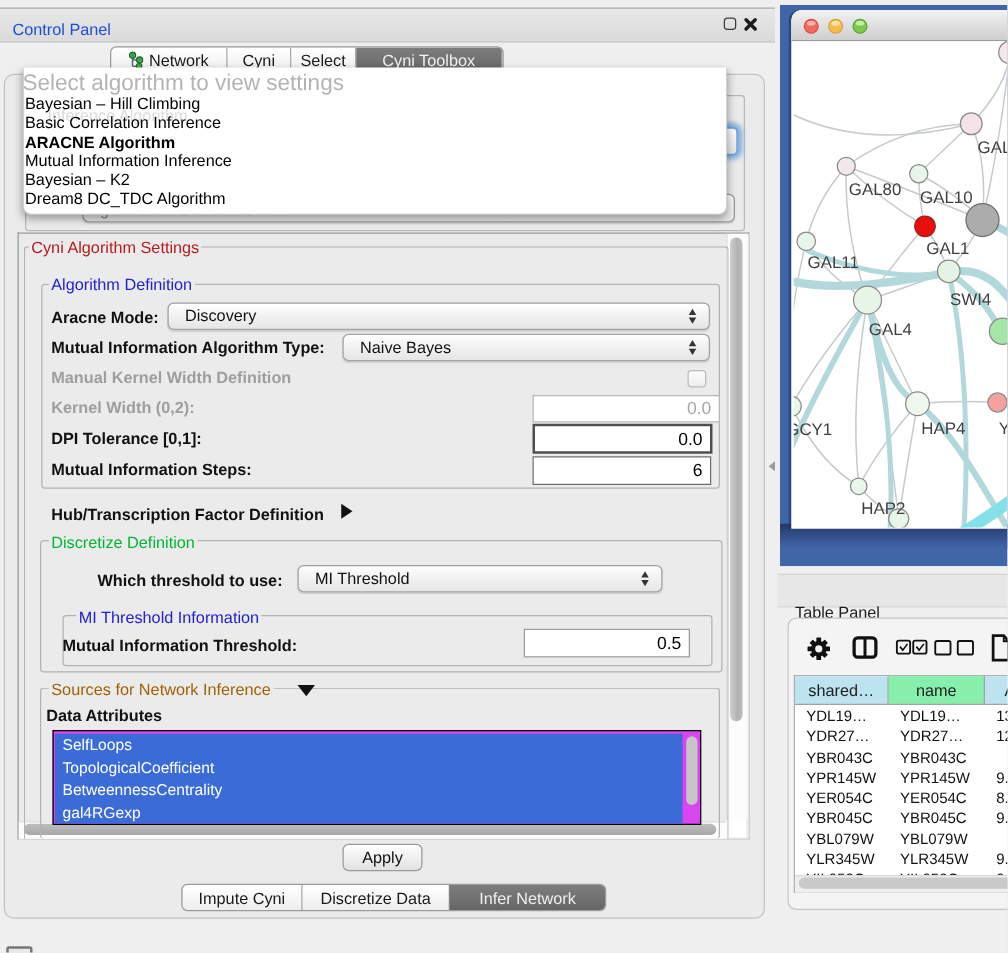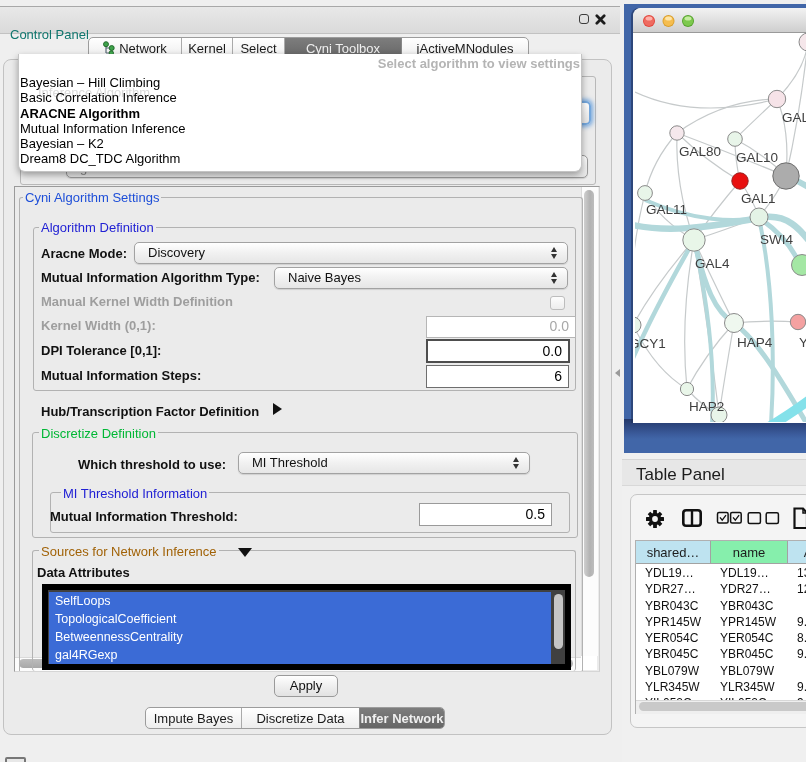--- a/index.html
+++ b/index.html
@@ -14,69 +14,68 @@
   .spin .u{width:0;height:0;border-left:3.5px solid transparent;border-right:3.5px solid transparent;border-bottom:5px solid #333;margin-bottom:2px;}
   .spin .d{width:0;height:0;border-left:3.5px solid transparent;border-right:3.5px solid transparent;border-top:5px solid #333;}
   .inp{position:absolute;background:#fff;font-size:14px;text-align:right;white-space:nowrap;}
   .group{position:absolute;border:1px solid #b2b2b2;border-radius:3px;}
   .gtitle{position:absolute;font-size:13px;background:#ebebeb;padding:0 2px;white-space:nowrap;}
 </style>
 </head>
 <body>
 
 <div class="abs" style="left:0;top:6px;width:620px;height:26px;background:linear-gradient(#e8e8e8,#dadada);border-top:1px solid #a8a8a8;border-bottom:1px solid #c2c2c2;"></div>
-<div class="abs" style="left:10px;top:27px;font-size:13px;color:#0f766e;">Control Panel</div>
+<div class="abs" style="left:10px;top:16px;font-size:13px;color:#1d4ed8;">Control Panel</div>
 <div class="abs" style="left:579px;top:14px;width:8px;height:8px;border:1.6px solid #3c3c3c;border-radius:3px;"></div>
 <svg class="abs" style="left:595px;top:14px;" width="11" height="11" viewBox="0 0 12 12">
     <path d="M2 2 L10 10 M10 2 L2 10" stroke="#1c1c1c" stroke-width="3" stroke-linecap="round"></path>
   </svg>
 
 <div class="abs" style="left:3px;top:59px;width:607px;height:674px;background:#ebebeb;border:1px solid #c2c2c2;border-radius:8px;"></div>
 
 <div id="toptabs" class="abs" style="left:88px;top:37px;height:20px;display:flex;border:1px solid #9c9c9c;border-radius:5px;overflow:hidden;background:linear-gradient(#ffffff,#ededed);font-size:13px;color:#1a1a1a;">
   <div style="width:92px;border-right:1px solid #aaa;display:flex;align-items:center;justify-content:center;gap:4px;"><svg width="12" height="14" viewBox="0 0 12 14">
         <path d="M3 4 V12 M3 7 H8 M3 12 H8" stroke="#5a6b76" stroke-width="1.2" fill="none"></path>
         <circle cx="3" cy="3.2" r="2.5" fill="#3fa24b" stroke="#1d6627" stroke-width="0.9"></circle>
         <circle cx="8.7" cy="7" r="2.5" fill="#3fa24b" stroke="#1d6627" stroke-width="0.9"></circle>
         <circle cx="8.3" cy="12" r="2.2" fill="#43a84e" stroke="#1d6627" stroke-width="0.9"></circle>
       </svg>Network</div>
-  <div style="width:50px;border-right:1px solid #aaa;display:flex;align-items:center;justify-content:center;">Kernel</div>
+  <div style="width:50px;border-right:1px solid #aaa;display:flex;align-items:center;justify-content:center;">Cyni</div>
   <div style="width:51px;border-right:1px solid #aaa;display:flex;align-items:center;justify-content:center;">Select</div>
   <div style="width:116px;border-right:1px solid #888;display:flex;align-items:center;justify-content:center;background:linear-gradient(#7d7d7d,#666);color:#f0f0f0;">Cyni Toolbox</div>
-  <div style="width:126px;display:flex;align-items:center;justify-content:center;">jActiveMNodules</div>
 </div>
 
 <div class="group" style="left:20px;top:76px;width:574px;height:107px;border-color:#b8b8b8;"></div>
 <div class="abs" style="left:38px;top:85px;font-size:13px;color:rgba(40,40,40,0.55);">Inference Algorithm</div>
 <div class="combo" style="left:300px;top:101px;width:287px;height:20px;border:2px solid #74a7dc;box-shadow:0 0 4px 2px rgba(95,155,220,0.8);">
     <div class="spin">
       <div class="u"></div>
       <div class="d"></div>
     </div>
   </div>
 <div class="combo" style="left:66px;top:155px;width:520px;height:21px;border-color:#9a9a9a;">
     <div class="ct" style="color:#8a8a8a;top:4px;">galFiltered.sif default node</div>
   </div>
 
 <div class="abs" style="left:18px;top:54px;width:562px;height:117px;background:#ffffff;border:1px solid #c4c4c4;border-top:none;border-radius:0 0 7px 7px;box-shadow:0 3px 7px rgba(0,0,0,0.35);"></div>
-<div class="abs" style="left:18px;top:56px;width:562px;text-align:right;font-size:13px;color:#b4b4b4;font-weight:bold;">Select algorithm to view settings</div>
+<div class="abs" style="left:18px;top:56px;width:562px;text-align:left;font-size:18px;color:#b4b4b4;">Select algorithm to view settings</div>
 <div class="abs" style="left:38px;top:85px;font-size:13px;color:#dadada;">Inference Algorithm</div>
 <div class="abs" style="left:20px;top:75px;font-size:13px;line-height:15.3px;color:#000;white-space:nowrap;">Bayesian – Hill Climbing<br>Basic Correlation Inference<br><span class="b">ARACNE Algorithm</span><br>Mutual Information Inference<br>Bayesian – K2<br>Dream8 DC_TDC Algorithm</div>
 
 <div class="abs" style="left:14px;top:186px;width:584px;height:484px;border:1px solid #9a9a9a;border-bottom-color:#d6d6d6;border-right-color:#cfcfcf;background:#ebebeb;overflow:hidden;"></div>
 
 <div class="abs" style="left:581px;top:187px;width:16px;height:469px;background:#fcfcfc;border-left:1px solid #dadada;"></div>
 <div class="abs" style="left:584px;top:190px;width:10px;height:387px;background:linear-gradient(90deg,#cfcfcf,#b2b2b2 60%,#bdbdbd);border-radius:5px;"></div>
 
 <div class="abs" style="left:15px;top:657px;width:566px;height:13px;background:#fcfcfc;border-top:1px solid #dadada;"></div>
 <div class="abs" style="left:19px;top:659px;width:554px;height:9px;background:linear-gradient(#bdbdbd,#a8a8a8);border-radius:5px;"></div>
 <div class="abs" style="left:581px;top:656px;width:16px;height:14px;background:#fff;"></div>
 
 <div class="group" style="left:19px;top:197px;width:562px;height:473px;border-bottom:none;border-radius:3px 3px 0 0;"></div>
-<div class="gtitle" style="left:23px;top:190px;color:#1d4ed8;">Cyni Algorithm Settings</div>
+<div class="gtitle" style="left:23px;top:190px;color:#b91c1c;">Cyni Algorithm Settings</div>
 
 <div class="group" style="left:33px;top:227px;width:541px;height:162px;"></div>
 <div class="gtitle" style="left:39px;top:220px;color:#2121d4;">Algorithm Definition</div>
 
 <div class="lbl" style="left:41px;top:246px;">Aracne Mode:</div>
 <div class="combo" style="left:134px;top:242px;width:432px;height:20px;">
     <div class="ct">Discovery</div>
     <div class="spin">
       <div class="u"></div>
       <div class="d"></div>
@@ -85,21 +84,21 @@
 <div class="lbl" style="left:41px;top:270px;">Mutual Information Algorithm Type:</div>
 <div class="combo" style="left:274px;top:267px;width:292px;height:20px;">
     <div class="ct">Naive Bayes</div>
     <div class="spin">
       <div class="u"></div>
       <div class="d"></div>
     </div>
   </div>
 <div class="lbl dis" style="left:41px;top:294px;">Manual Kernel Width Definition</div>
 <div class="abs" style="left:550px;top:296px;width:13px;height:12px;border:1px solid #bdbdbd;border-radius:3px;background:linear-gradient(#fdfdfd,#ededed);"></div>
-<div class="lbl dis" style="left:41px;top:318px;">Kernel Width (0,1):</div>
+<div class="lbl dis" style="left:41px;top:318px;">Kernel Width (0,2):</div>
 <div class="inp" style="left:426px;top:316px;width:142px;height:18px;border:1px solid #b6b6b6;color:#a8a8a8;padding:1px 6px 1px 0;">0.0</div>
 <div class="lbl" style="left:41px;top:343px;">DPI Tolerance [0,1]:</div>
 <div class="inp" style="left:426px;top:339px;width:134px;height:17px;border:2px solid #4e4e4e;color:#000;padding:2px 6px 1px 0;">0.0</div>
 <div class="lbl" style="left:41px;top:368px;">Mutual Information Steps:</div>
 <div class="inp" style="left:426px;top:365px;width:135px;height:18px;border:1px solid #6e6e6e;color:#000;padding:2px 6px 1px 0;">6</div>
 
 <div class="lbl" style="left:41px;top:404px;">Hub/Transcription Factor Definition</div>
 <div class="abs" style="left:273px;top:403px;width:0;height:0;border-top:6px solid transparent;border-bottom:6px solid transparent;border-left:9px solid #111;"></div>
 
 <div class="group" style="left:32px;top:432px;width:544px;height:104px;"></div>
@@ -116,32 +115,32 @@
 <div class="group" style="left:50px;top:492px;width:518px;height:39px;"></div>
 <div class="gtitle" style="left:61px;top:486px;color:#2121d4;">MI Threshold Information</div>
 <div class="lbl" style="left:50px;top:509px;text-align:right;">Mutual Information Threshold:</div>
 <div class="inp" style="left:419px;top:503px;width:125px;height:18px;border:1px solid #9a9a9a;color:#000;padding:2px 6px 1px 0;">0.5</div>
 
 <div class="group" style="left:32px;top:550px;width:542px;height:120px;border-bottom:none;"></div>
 <div class="gtitle" style="left:39px;top:544px;color:#a16207;">Sources for Network Inference</div>
 <div class="abs" style="left:238px;top:548px;width:0;height:0;border-left:7px solid transparent;border-right:7px solid transparent;border-top:9px solid #111;"></div>
 <div class="lbl" style="left:37px;top:565px;">Data Attributes</div>
 
-<div class="abs" style="left:42px;top:584px;width:517px;height:74px;background:#404040;border:6px solid #000000;overflow:hidden;">
+<div class="abs" style="left:42px;top:584px;width:517px;height:74px;background:#d946ef;border:1px solid #000000;overflow:hidden;">
   <div style="position:absolute;left:1px;top:2px;width:502px;height:72px;background:#3b6bd6;"></div>
   <div style="position:absolute;left:7px;top:3px;font-size:12.5px;line-height:17.9px;color:#fff;white-space:nowrap;">SelfLoops<br>TopologicalCoefficient<br>BetweennessCentrality<br>gal4RGexp</div>
   <div style="position:absolute;left:506px;top:4px;width:9px;height:55px;background:#c6c6c6;border-radius:4.5px;"></div>
 </div>
 
 <div class="abs" style="left:274px;top:675px;width:62px;height:20px;border:1px solid #9a9a9a;border-radius:5px;background:linear-gradient(#ffffff,#efefef 50%,#e2e2e2);font-size:13px;color:#111;text-align:center;line-height:20px;">Apply</div>
 
 <div class="abs" style="left:145px;top:707px;height:20px;display:flex;border:1px solid #9c9c9c;border-radius:5px;overflow:hidden;background:linear-gradient(#ffffff,#ededed);font-size:13px;color:#1a1a1a;">
-  <div style="width:95px;border-right:1px solid #aaa;display:flex;align-items:center;justify-content:center;">Impute Bayes</div>
+  <div style="width:95px;border-right:1px solid #aaa;display:flex;align-items:center;justify-content:center;">Impute Cyni</div>
   <div style="width:117px;border-right:1px solid #888;display:flex;align-items:center;justify-content:center;">Discretize Data</div>
-  <div style="width:84px;display:flex;align-items:center;justify-content:center;background:linear-gradient(#7d7d7d,#666);color:#f0f0f0;font-weight:bold;">Infer Network</div>
+  <div style="width:124px;display:flex;align-items:center;justify-content:center;background:linear-gradient(#7d7d7d,#666);color:#f0f0f0;">Infer Network</div>
 </div>
 
 <div class="abs" style="left:5px;top:757px;width:17px;height:12px;border:2px solid #777;border-radius:2px;background:#e8e8e8;"></div>
 
 <div class="abs" style="left:615px;top:369px;width:0;height:0;border-top:4px solid transparent;border-bottom:4px solid transparent;border-right:5px solid #9a9a9a;"></div>
 
 <div class="abs" style="left:624px;top:4px;width:182px;height:449px;background:#4166a8;"></div>
 <div class="abs" style="left:624px;top:419px;width:182px;height:20px;background:linear-gradient(#24386a,#3c5d9e 80%,#4166a8);"></div>
 
 <div class="abs" style="left:633px;top:8px;width:173px;height:415px;border-radius:8px 0 0 0;background:#fff;box-shadow:-2px 0 0 rgba(30,45,85,0.55);overflow:hidden;">
@@ -227,21 +226,21 @@
       <text x="-6" y="316">GCY1</text>
       <text x="102" y="315">HAP4</text>
       <text x="164" y="315">Y</text>
       <text x="54" y="379">HAP2</text>
     </g>
   </svg>
 </div>
 
 <div class="abs" style="left:622px;top:453px;width:184px;height:309px;background:#f0f0f0;"></div>
 <div class="abs" style="left:622px;top:459px;width:184px;height:25px;background:#e7e7e7;border-top:1px solid #d5d5d5;border-bottom:1px solid #d8d8d8;"></div>
-<div class="abs" style="left:636px;top:465px;font-size:17px;color:#1c1c1c;">Table Panel</div>
+<div class="abs" style="left:636px;top:482px;font-size:13px;color:#1c1c1c;">Table Panel</div>
 
 <div class="abs" style="left:630px;top:494px;width:180px;height:232px;background:#f4f4f4;border:1px solid #c6c6c6;border-radius:7px;overflow:hidden;">
 
   <svg style="position:absolute;left:0;top:0;" width="180" height="45" viewBox="0 0 180 45">
     <g fill="#111">
       <g transform="translate(24,24)">
         <g>
             <rect x="-1.9" y="-9" width="3.8" height="18" rx="0.5"></rect>
           </g>
         <g transform="rotate(45)">

